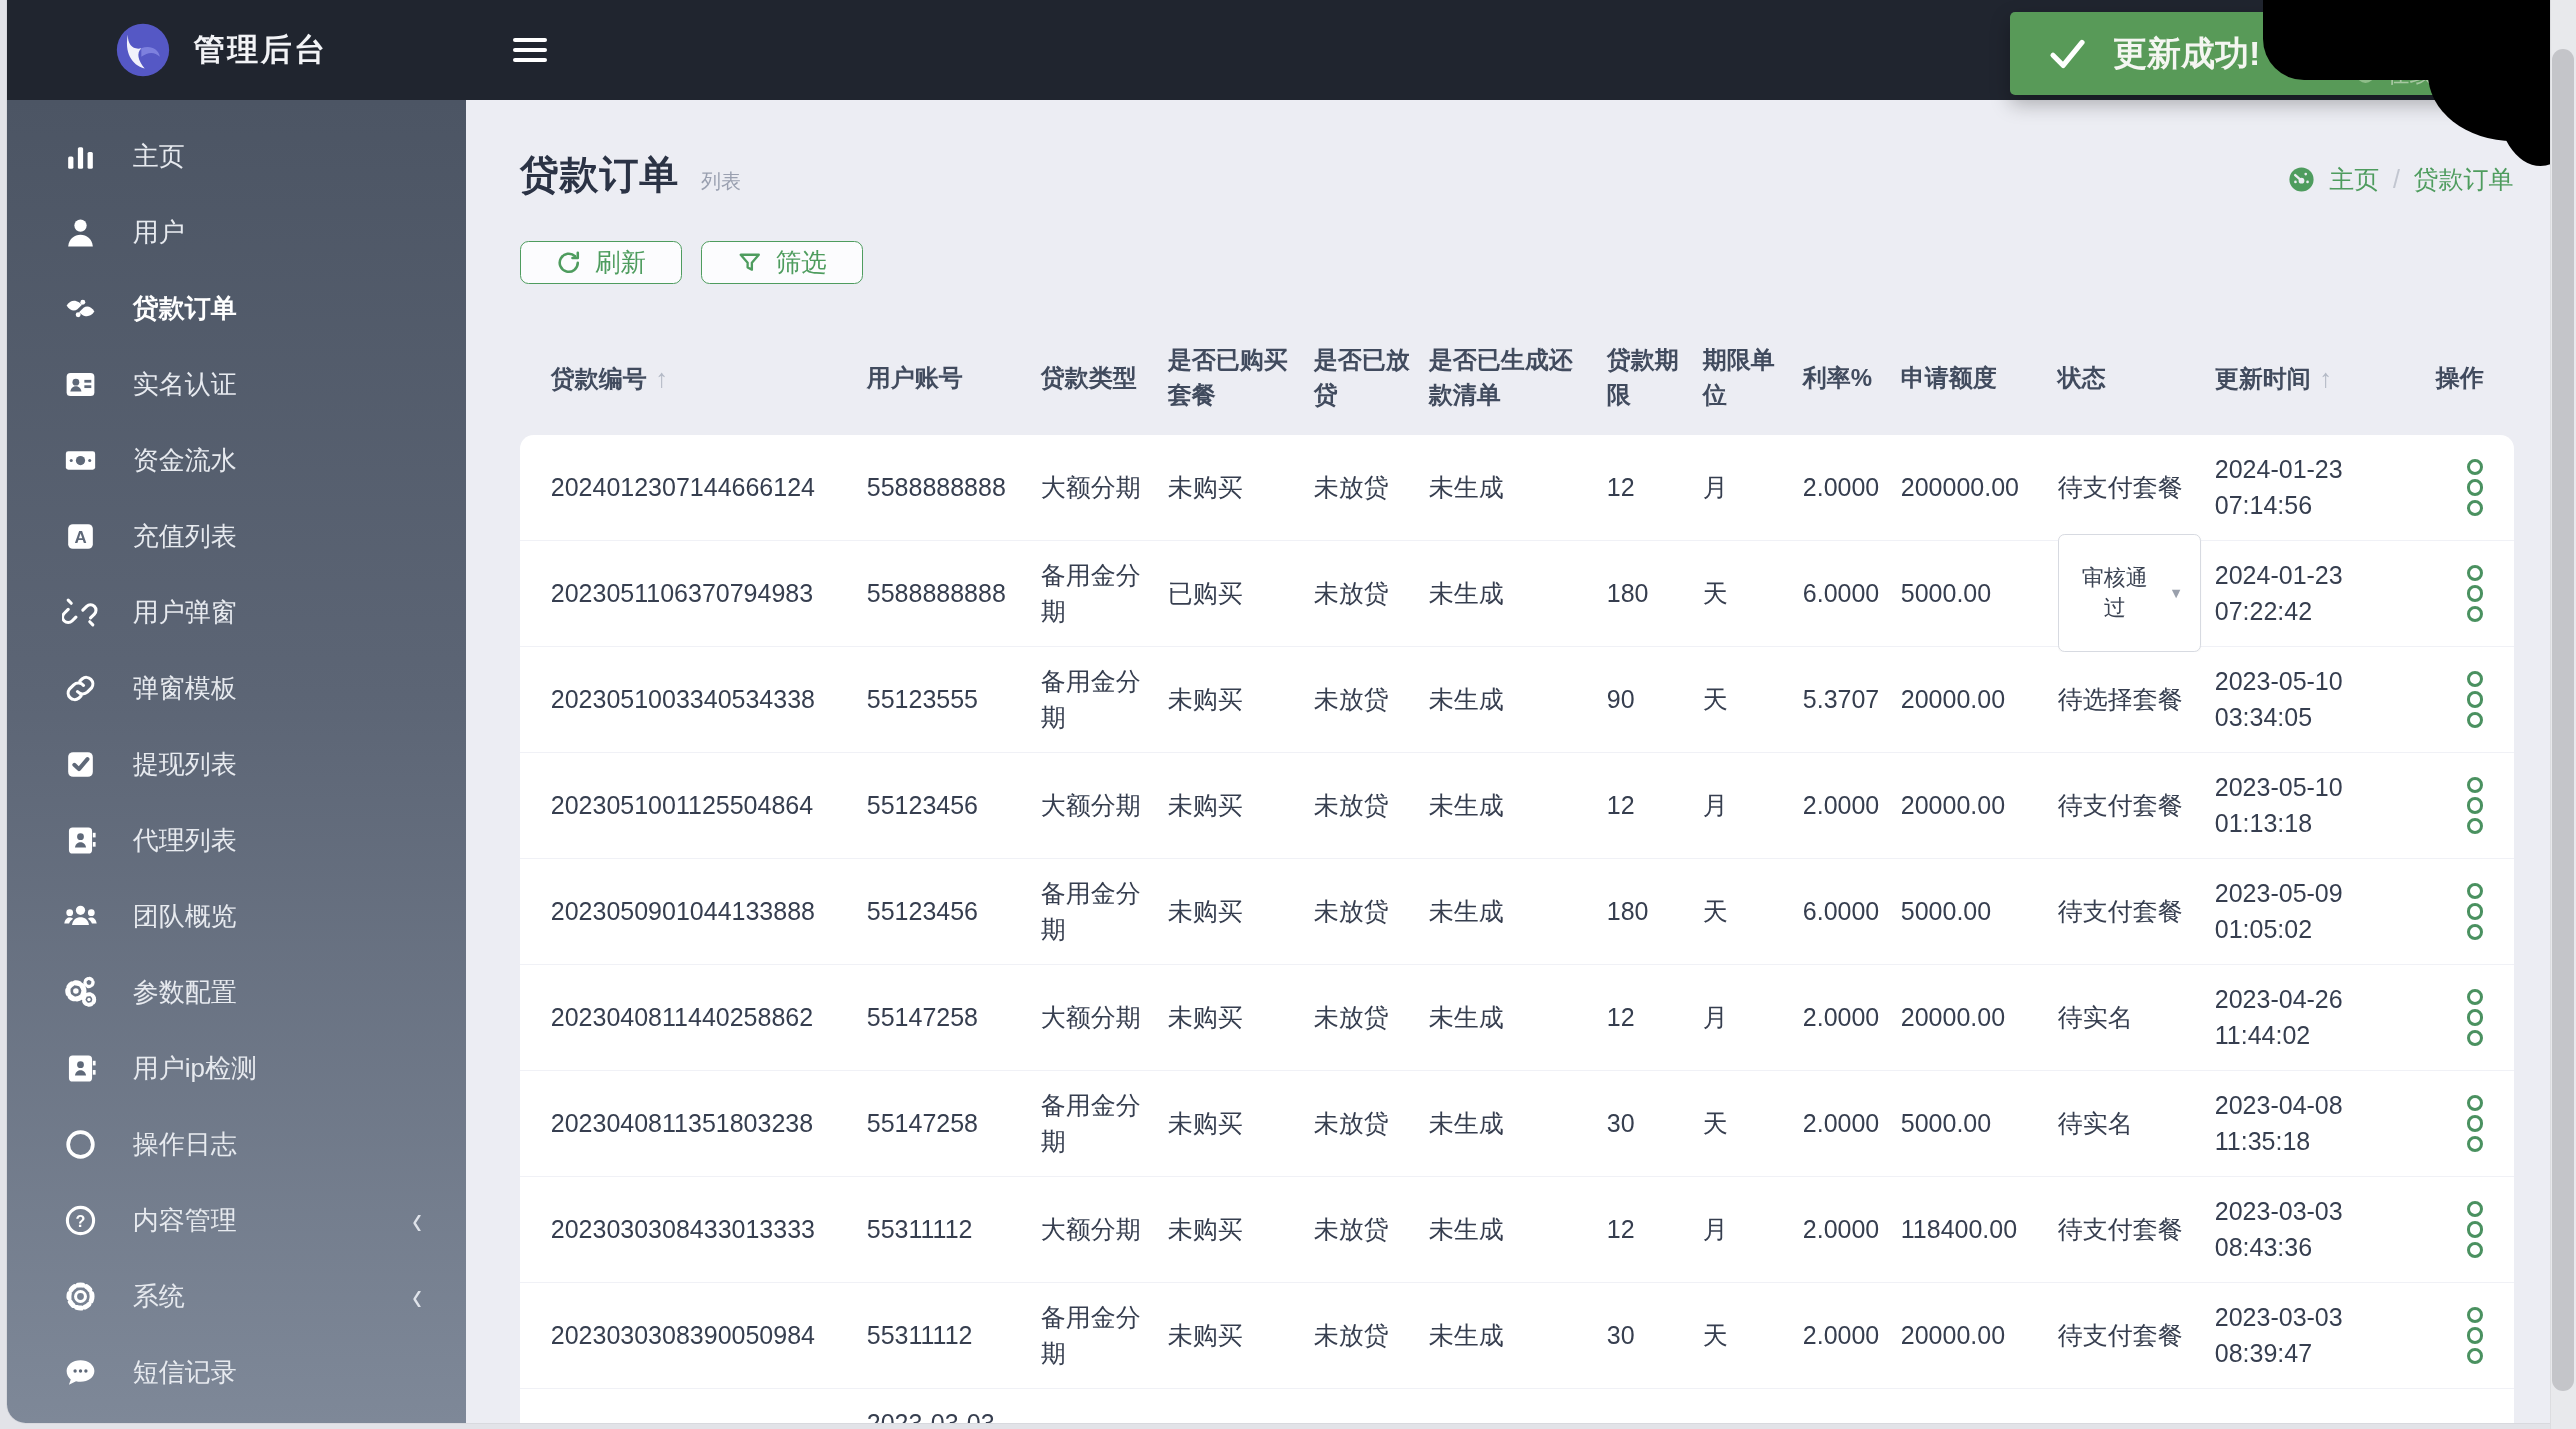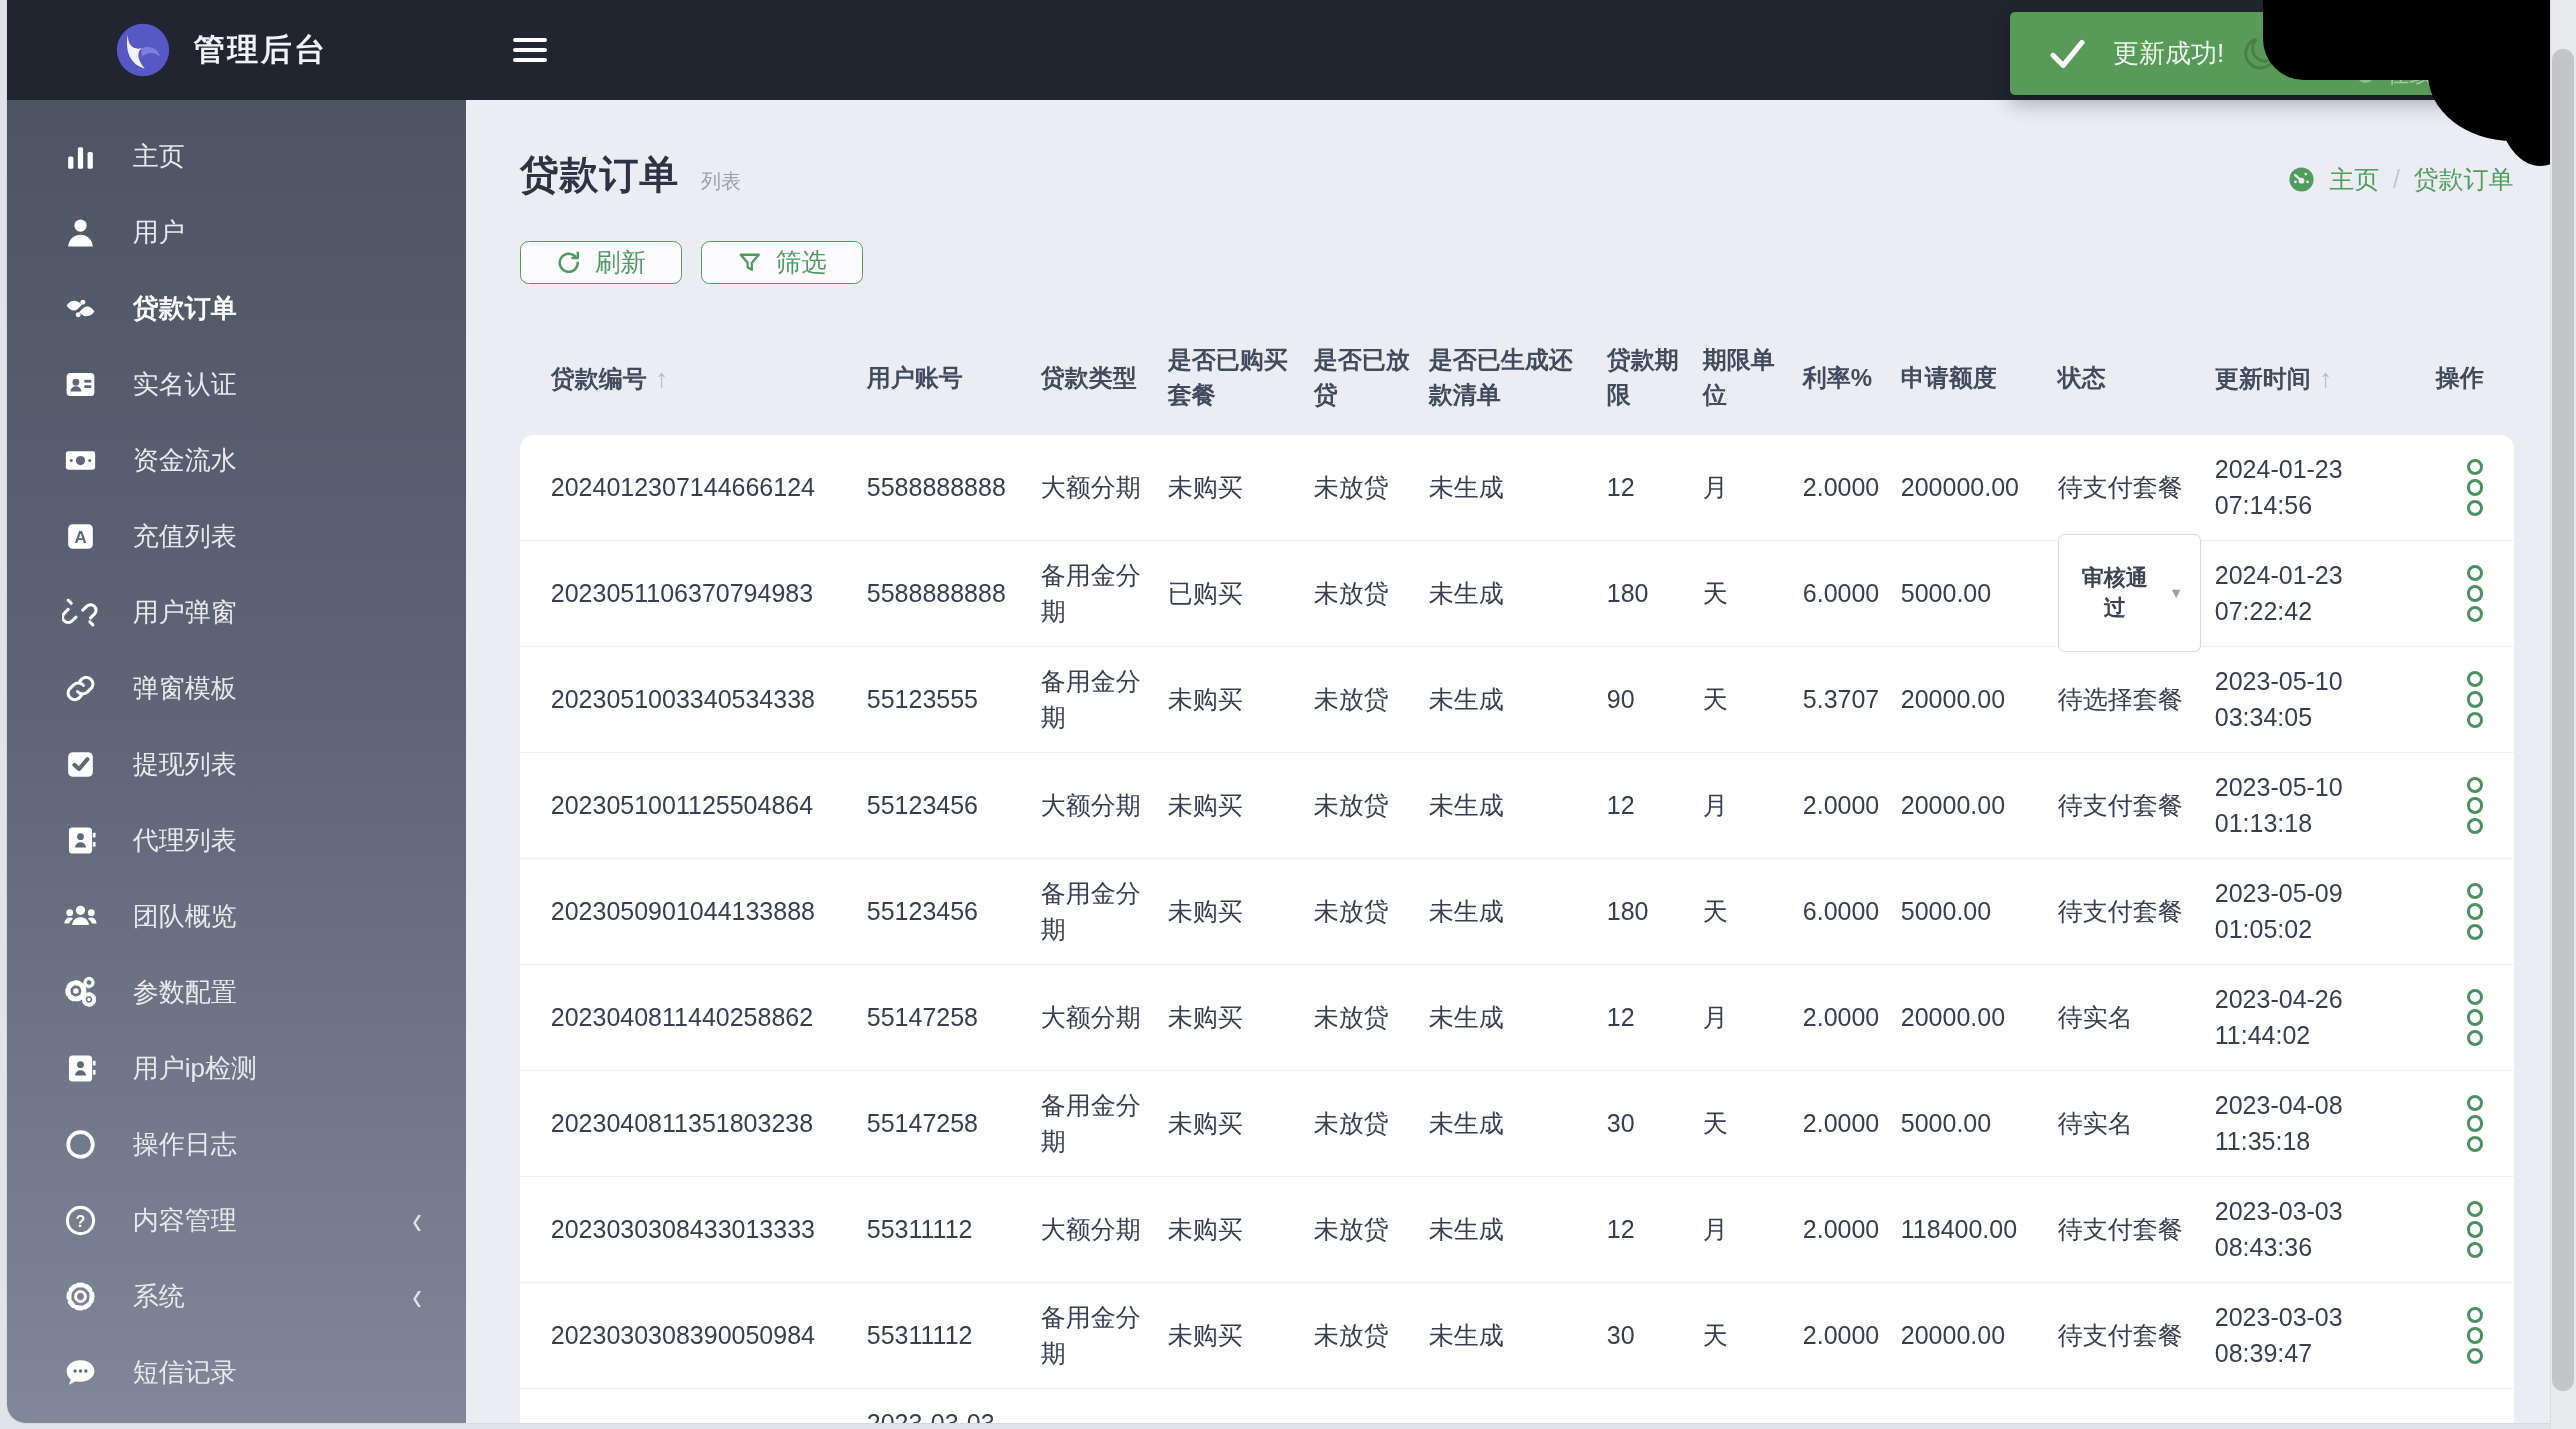--- a/index.html
+++ b/index.html
@@ -70,33 +70,33 @@
   .tbody{background:#ffffff;border-radius:13.6px 13.6px 0 0;overflow:hidden;}
   .tr{
     padding-left:31px;height:105px;align-items:center;
     font-size:25px;color:#363e4f;border-bottom:1.7px solid #f0f1f6;line-height:1.45;
   }
   .td{padding-right:13.6px;overflow:hidden;}
   .td-op{display:flex;justify-content:center;padding-right:0;}
   .status-btn{
     display:inline-flex;align-items:center;gap:15.3px;background:#fff;
     border:1.7px solid #d7dae1;border-radius:6.8px;padding:28px 17px;
-    font-size:22px;color:#3c4454;cursor:pointer;font-family:inherit;box-shadow:0 0.8px 1.7px rgba(0,0,0,.04);font-weight:bold;
+    font-size:22px;color:#3c4454;cursor:pointer;font-family:inherit;box-shadow:0 0.8px 1.7px rgba(0,0,0,.04);
   }
   .status-btn .caret{font-size:14.4px;color:#9aa0ac;}
   .dots-btn{background:none;border:none;cursor:pointer;padding:5.1px 12px;}
   .dots-btn .ring{display:block;width:10.2px;height:10.2px;border:3.4px solid #4a9160;border-radius:50%;margin:4.2px auto;}
   
   .toast{
     position:absolute;top:12px;right:31px;width:510px;height:83px;z-index:6;
     background:#589a58;border-radius:5.1px;box-shadow:0 8.5px 20.4px rgba(0,0,0,.28);
     display:flex;align-items:center;padding-left:37px;box-sizing:border-box;gap:25.5px;color:#f4f6f1;
   }
   .toast .t-check{width:41px;height:41px;flex:0 0 41px;}
-  .toast .t-msg{font-size:26px;}
+  .toast .t-msg{font-size:34px;font-weight:bold;}
   .toast .t-moon{width:39px;height:39px;margin-left:-8.5px;opacity:.85;}
   .online{
     position:absolute;left:347px;top:46px;display:flex;align-items:center;gap:12px;
     color:#a6c7a1;font-size:24px;
   }
   .online .dot{width:17px;height:17px;border-radius:50%;background:#8ebd89;}
   
   .blob{position:absolute;background:#000;z-index:7;}
   .blob.b1{left:2256px;top:0;width:295px;height:80px;border-radius:0 0 37px 41px;}
   .blob.b2{left:2421px;top:6.8px;width:170px;height:134px;border-radius:50%;}

